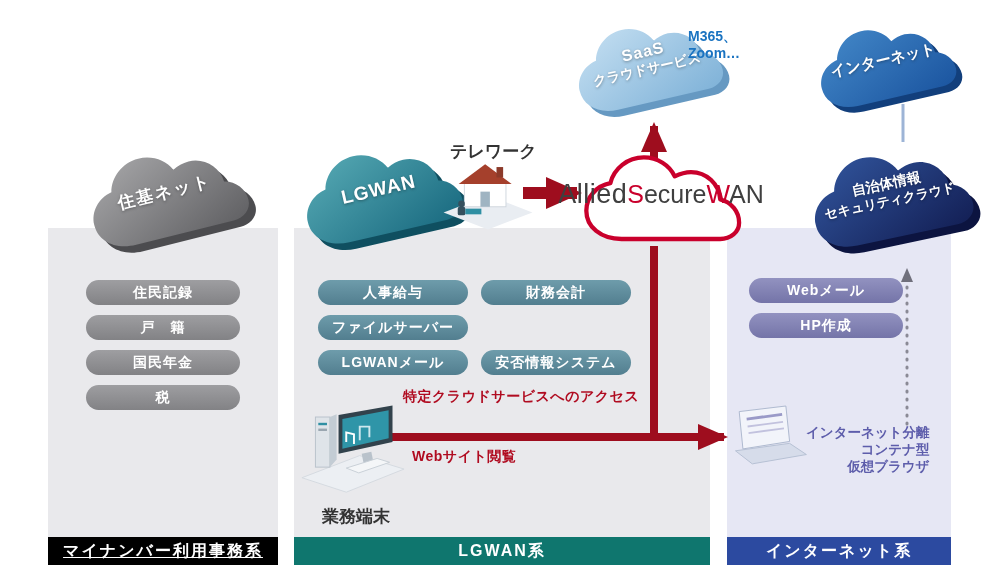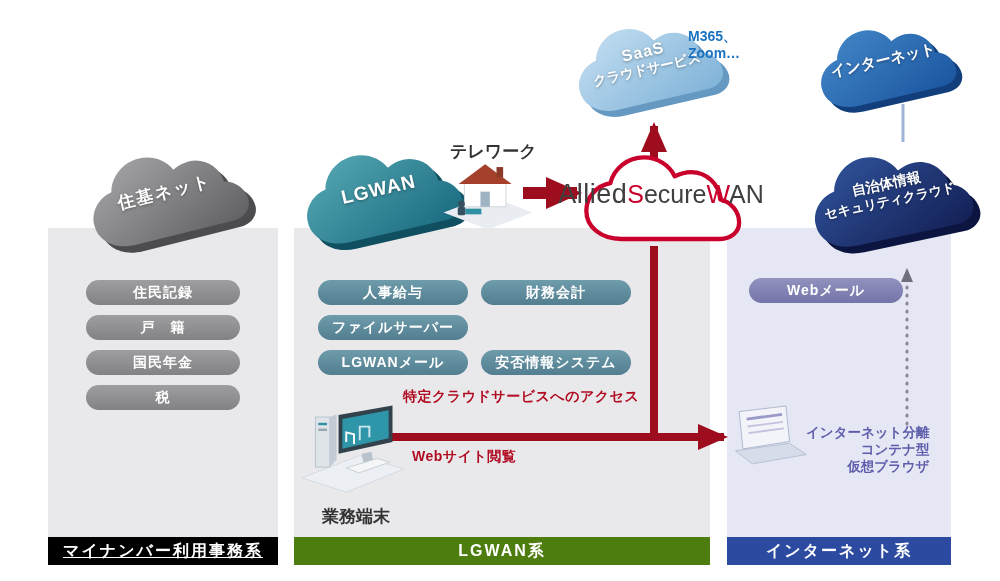--- a/index.html
+++ b/index.html
@@ -6,21 +6,21 @@
   body{font-family:"Liberation Sans","DejaVu Sans",sans-serif;}
   #canvas{position:relative;width:1000px;height:581px;background:#fff;overflow:hidden;}
 
   .panel{position:absolute;z-index:1;}
   .panel-gray{background:#e9e9ec;}
   .panel-lav{background:#e6e7f4;}
 
   .footer{position:absolute;z-index:2;height:28px;display:flex;align-items:center;justify-content:center;
           color:#fff;font-weight:bold;font-size:16px;letter-spacing:2px;}
   .footer-gray{background:#000000;text-decoration:underline;}
-  .footer-teal{background:#4d7c0f;}
+  .footer-teal{background:#0f766e;}
   .footer-navy{background:#2c4aa0;}
 
   .pill{position:absolute;z-index:2;height:25px;border-radius:13px;display:flex;align-items:center;justify-content:center;
         color:#fff;font-weight:bold;font-size:14px;letter-spacing:1px;}
   .pill-gray{background:linear-gradient(#9e9ea1,#828285);}
   .pill-teal{background:linear-gradient(#6e9cab,#527e8f);}
   .pill-purple{background:linear-gradient(#9292c0,#7474a8);}
 
   .cloud{position:absolute;z-index:3;}
   .cloud svg{position:absolute;inset:0;width:100%;height:100%;overflow:visible;}
@@ -165,20 +165,21 @@
   <div class="pill pill-gray" style="left:86px;top:350px;width:154px;">国民年金</div>
   <div class="pill pill-gray" style="left:86px;top:385px;width:154px;">税</div>
 
   <div class="pill pill-teal" style="left:318px;top:280px;width:150px;">人事給与</div>
   <div class="pill pill-teal" style="left:318px;top:315px;width:150px;">ファイルサーバー</div>
   <div class="pill pill-teal" style="left:481px;top:280px;width:150px;">財務会計</div>
   <div class="pill pill-teal" style="left:318px;top:350px;width:150px;">LGWANメール</div>
   <div class="pill pill-teal" style="left:481px;top:350px;width:150px;">安否情報システム</div>
 
   <div class="pill pill-purple" style="left:749px;top:278px;width:154px;">Webメール</div>
+  <div class="pill pill-purple" style="left:749px;top:313px;width:154px;">HP作成</div>
 
   <div class="lbl lbl-dark" style="left:450px;top:140px;">テレワーク</div>
   <div class="illus" style="left:436px;top:153px;width:104px;height:82px;">
     <svg viewBox="0 0 110 85" width="104" height="82">
       <polygon points="8,62 55,44 102,62 55,80" fill="#e9edf2"></polygon>
       <rect x="30" y="30" width="44" height="26" fill="#ffffff" stroke="#cfd6dd"></rect>
       <polygon points="24,32 52,11 80,32" fill="#a5402c"></polygon>
       <rect x="64" y="14" width="7" height="11" fill="#8c3a2a"></rect>
       <rect x="47" y="40" width="10" height="16" fill="#9fb4c2"></rect>
       <circle cx="27" cy="53" r="3.5" fill="#35505e"></circle>

